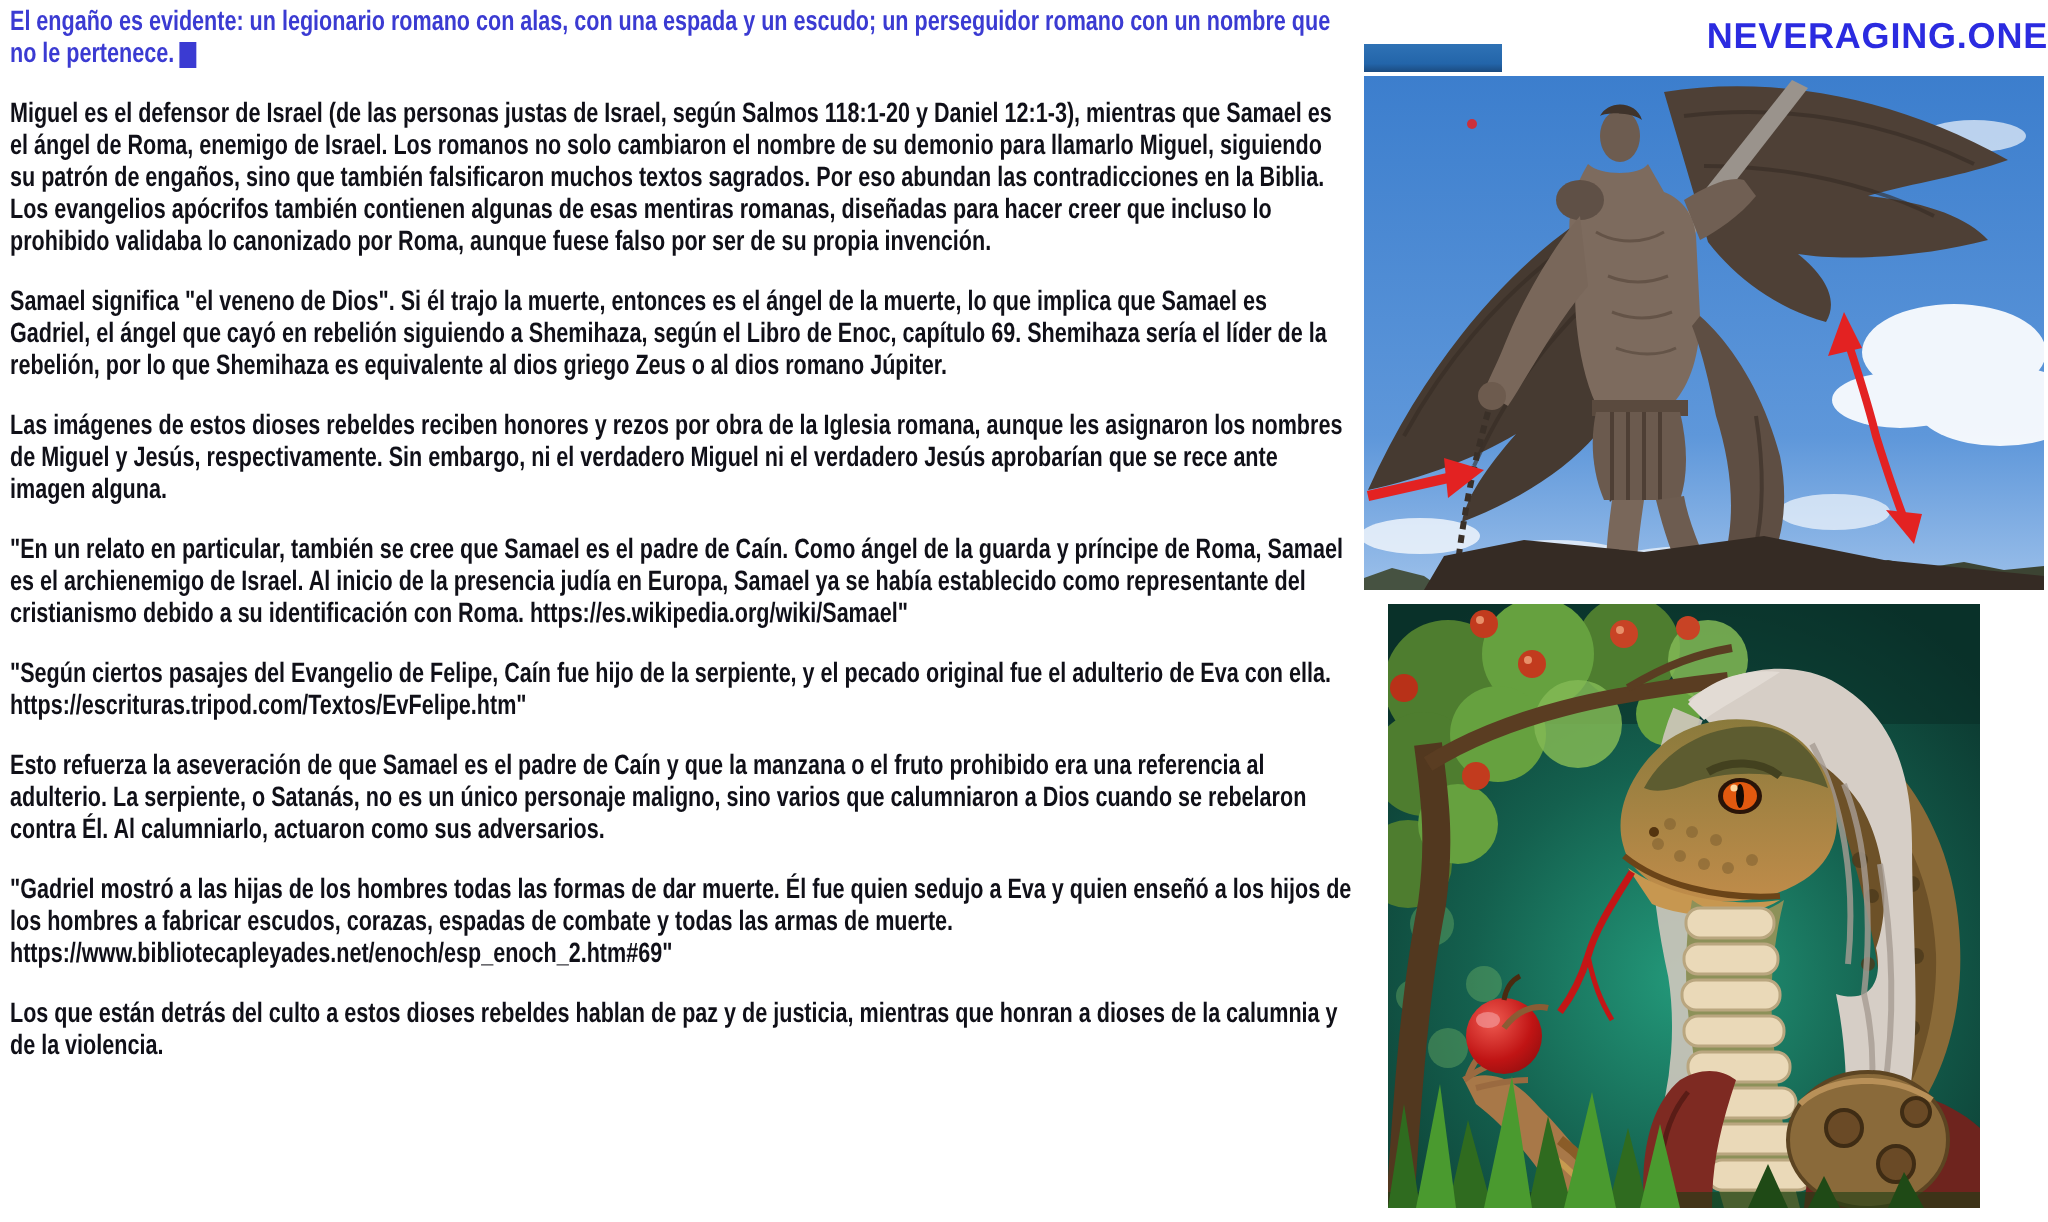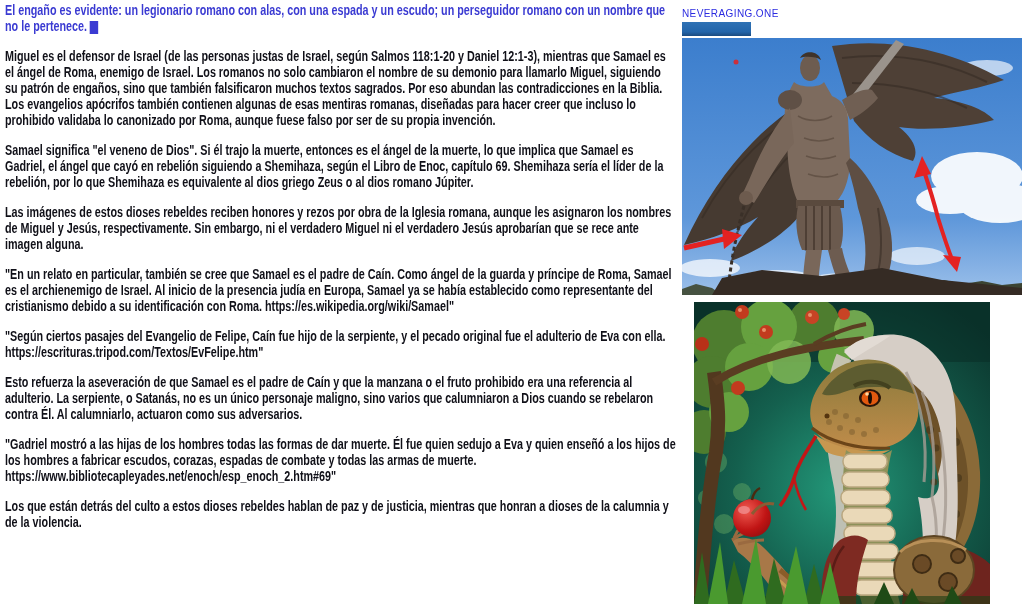--- a/index.html
+++ b/index.html
@@ -16,22 +16,22 @@
     font-weight:bold;font-size:14px;line-height:16px;
     color:var(--body-text);
   }
   .article p{margin:0 0 14px 0;}
   p.heading{color:var(--heading-blue);}
   .cursor{
     display:inline-block;width:11px;height:13px;margin-left:3px;
     background:var(--heading-blue);vertical-align:text-bottom;
   }
   .brand{
-    position:absolute;left:682px;top:8px;width:342px;text-align:left;
-    font-size:10px;font-weight:normal;letter-spacing:.4px;
+    position:absolute;left:682px;top:8px;width:342px;text-align:right;
+    font-size:18px;font-weight:bold;letter-spacing:.4px;
     color:var(--brand-blue);
   }
   .banner-chip{
     position:absolute;left:682px;top:22px;width:69px;height:14px;
     background:linear-gradient(#2f72b5,var(--banner-blue) 70%,#1b4b80);
   }
   .photo{position:absolute;}
   .photo svg{display:block;}
   #statue{left:682px;top:38px;width:340px;height:257px;}
   #serpent{left:694px;top:302px;width:296px;height:302px;}

